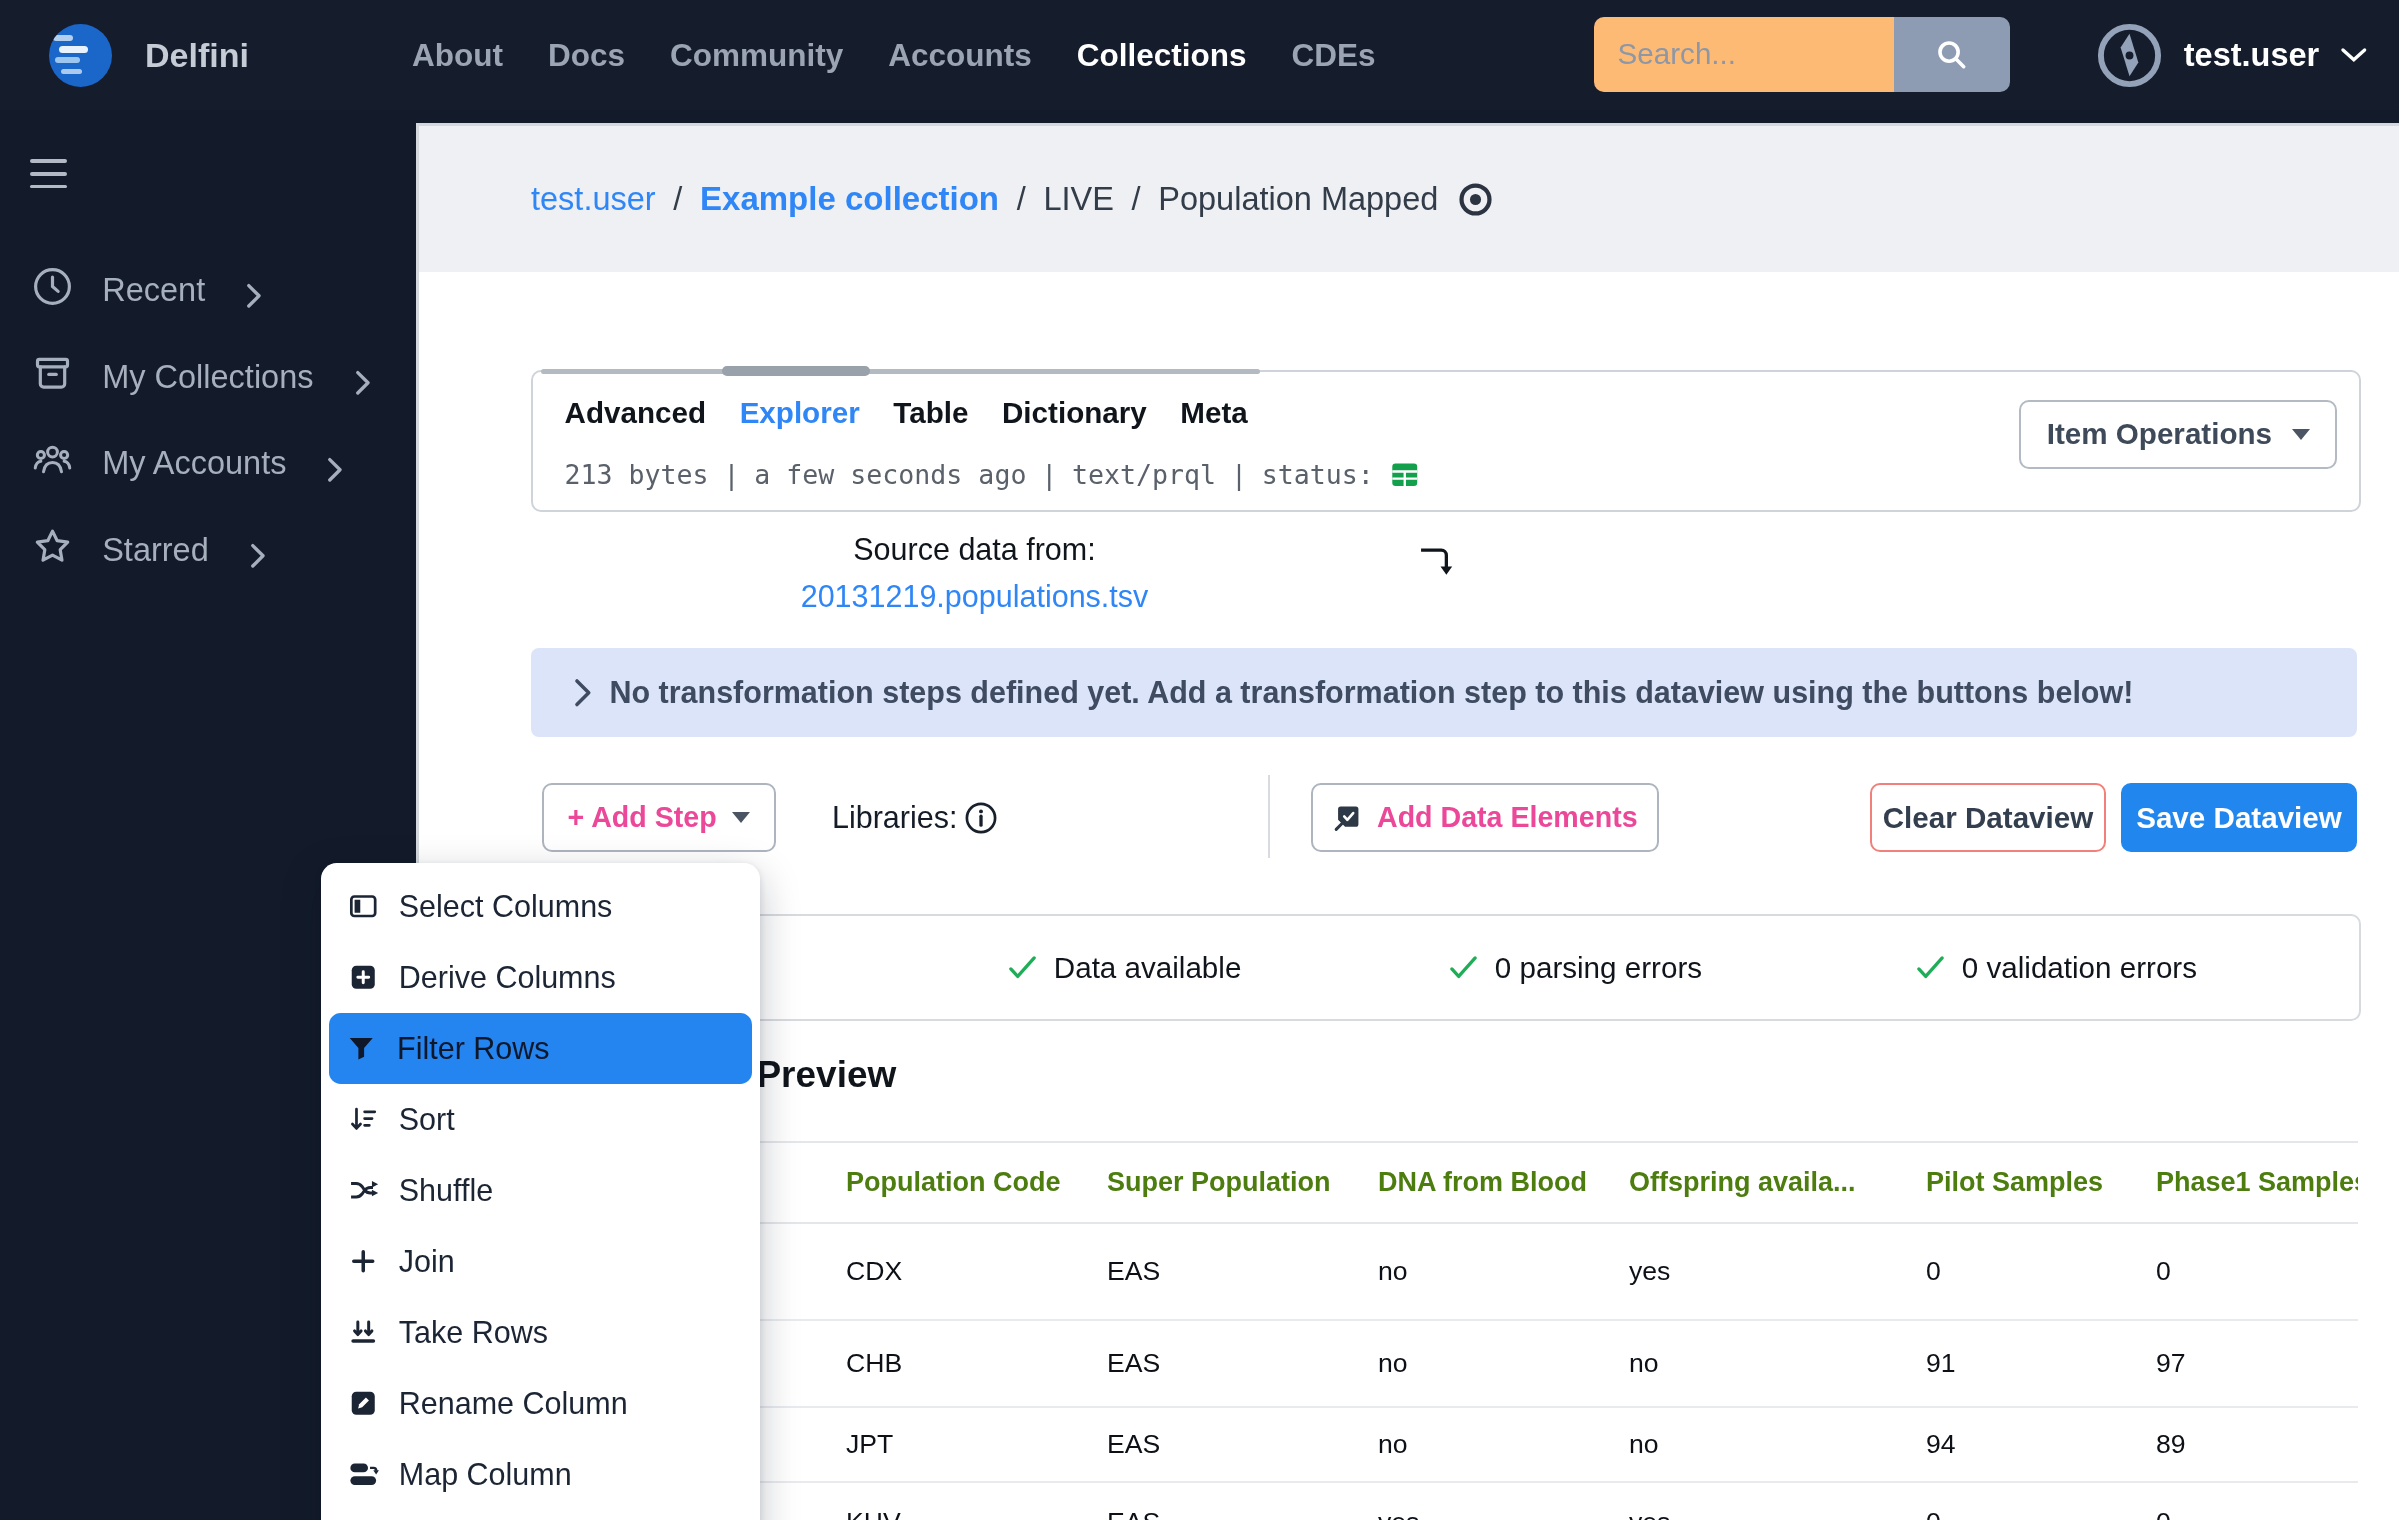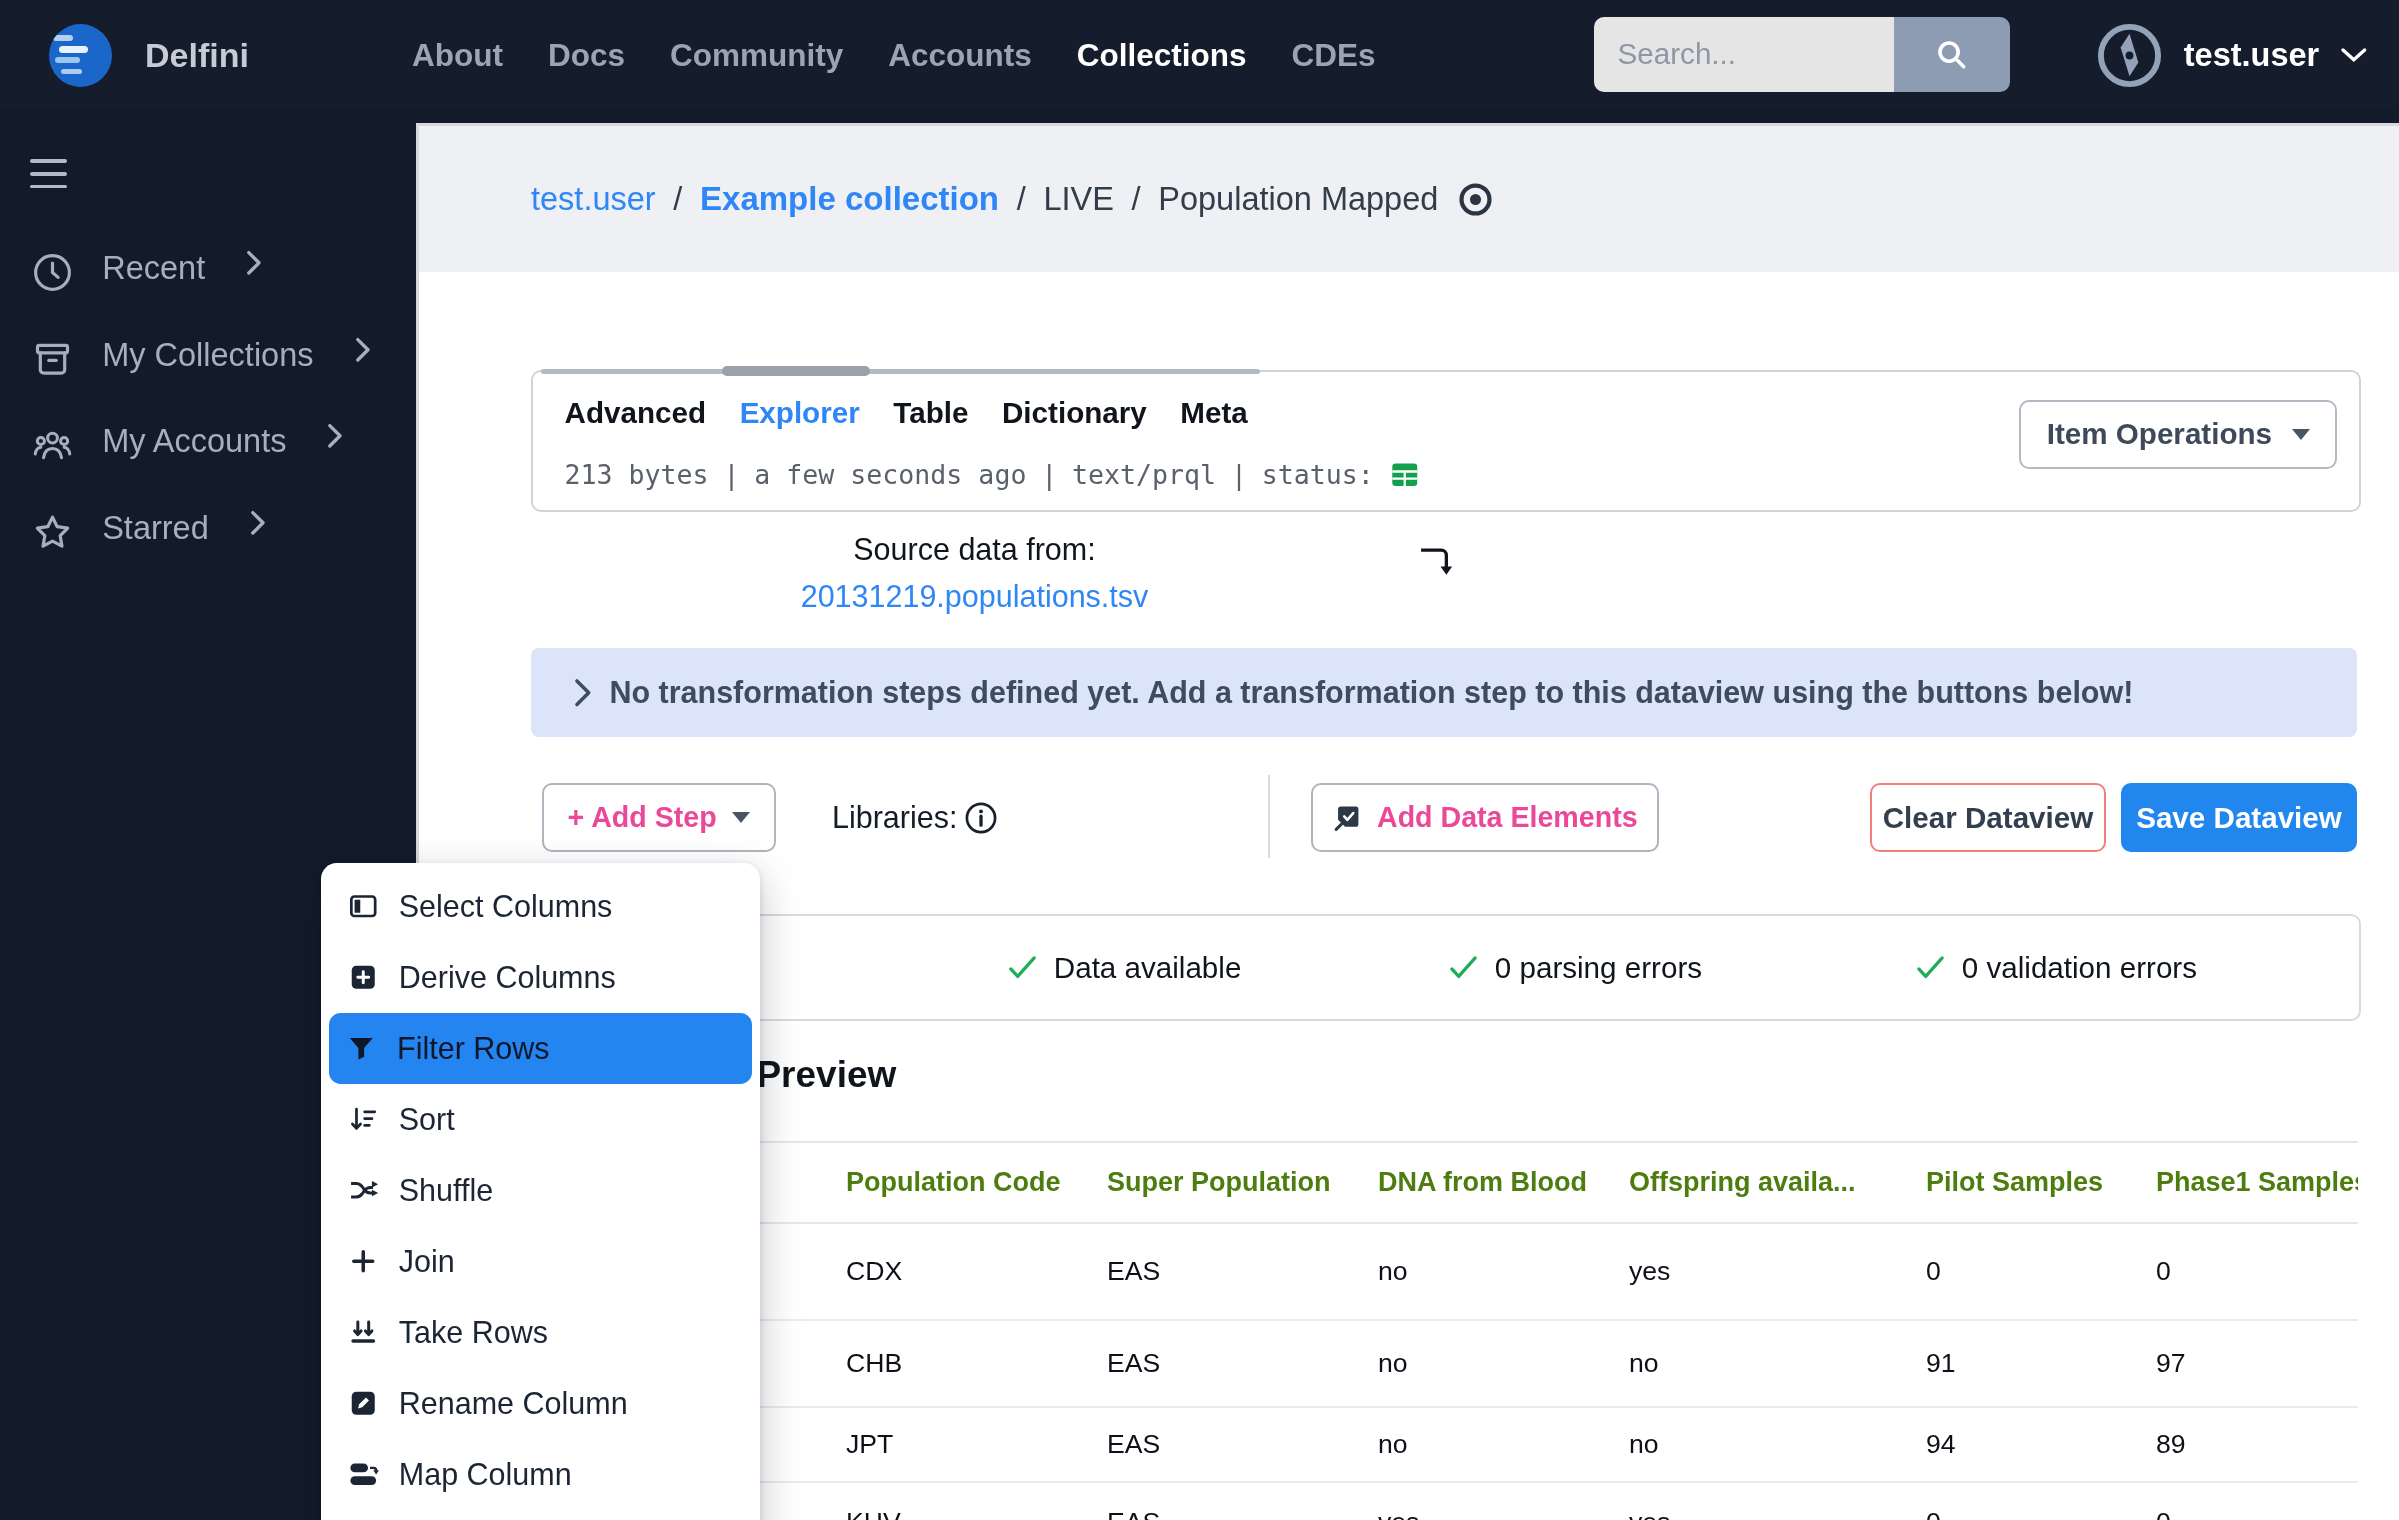--- a/index.html
+++ b/index.html
@@ -16,34 +16,34 @@
   .logo i{position:absolute;border-radius:3.9px;background:#CFE3F7;}
   .logo i:nth-child(1){left:3.9px;top:11.8px;width:19.7px;height:5.9px;opacity:.85;}
   .logo i:nth-child(2){left:9.9px;top:22.7px;width:29.6px;height:6.9px;background:#E8F2FC;}
   .logo i:nth-child(3){left:5.9px;top:33px;width:25.6px;height:6.9px;background:#9CC6EF;}
   .logo i:nth-child(4){left:11.8px;top:45px;width:21.7px;height:5.9px;opacity:.8;}
   .brand-name{font-size:34px;font-weight:600;color:#C6CCD6;}
   .nav-items{position:absolute;left:412px;top:0;height:110px;display:flex;align-items:center;gap:45px;}
   .nav-item{font-size:31.5px;font-weight:600;color:#9AA4B3;cursor:pointer;}
   .nav-item.active{color:#FFFFFF;font-weight:700;}
   .search{position:absolute;left:1594px;top:16.7px;height:75px;display:flex;}
-  .search input{width:276px;height:75px;border:none;outline:none;background:#e5e5e5;
+  .search input{width:276px;height:75px;border:none;outline:none;background:#fdba74;
     border-radius:9.9px 0 0 9.9px;padding:0 0 0 23.6px;font-size:29.6px;color:#33404F;
     font-family:"Liberation Sans",sans-serif;}
   .search input::placeholder{color:#8D97A6;}
   .search-btn{width:116px;height:75px;background:#8D9CB2;border:none;border-radius:0 9.9px 9.9px 0;
     display:flex;align-items:center;justify-content:center;cursor:pointer;}
   .userbox{position:absolute;right:31.5px;top:0;height:110px;display:flex;align-items:center;gap:19.7px;}
   .username{font-size:32.5px;font-weight:600;color:#FFFFFF;}
   
   .sidebar{position:absolute;left:0;top:110px;width:416px;bottom:0;background:#131B2A;}
   .hamburger{position:absolute;left:29.6px;top:49px;width:37px;cursor:pointer;}
   .hamburger i{display:block;height:3.9px;background:#B3BAC6;border-radius:2px;margin-bottom:8.9px;}
   .side-list{position:absolute;left:0;top:140px;width:100%;display:flex;flex-direction:column;gap:27.6px;}
-  .side-item{height:59px;display:flex;align-items:flex-start;padding-left:29.6px;color:#A6AFBD;cursor:pointer;}
+  .side-item{height:59px;display:flex;align-items:flex-end;padding-left:29.6px;color:#A6AFBD;cursor:pointer;}
   .side-item .sic{width:49px;display:flex;justify-content:flex-start;}
   .side-item .lbl{font-size:32.5px;font-weight:500;margin-left:23.6px;}
   .side-item .chev{margin-left:41px;}
   
   .content{position:absolute;left:416px;top:123px;right:0;bottom:0;background:#FFFFFF;
     border-left:3px solid #D5D9DE;border-top:3px solid #D5D9DE;}
   .bc-band{position:absolute;left:0;top:0;width:100%;height:146px;background:#EEF0F3;}
   .breadcrumb{position:absolute;left:112px;top:0;height:146px;display:flex;align-items:center;gap:17.7px;font-size:32.5px;}
   .bc-link{color:#2F86F6;cursor:pointer;}
   .bc-link.bold{font-weight:700;font-size:33px;}

